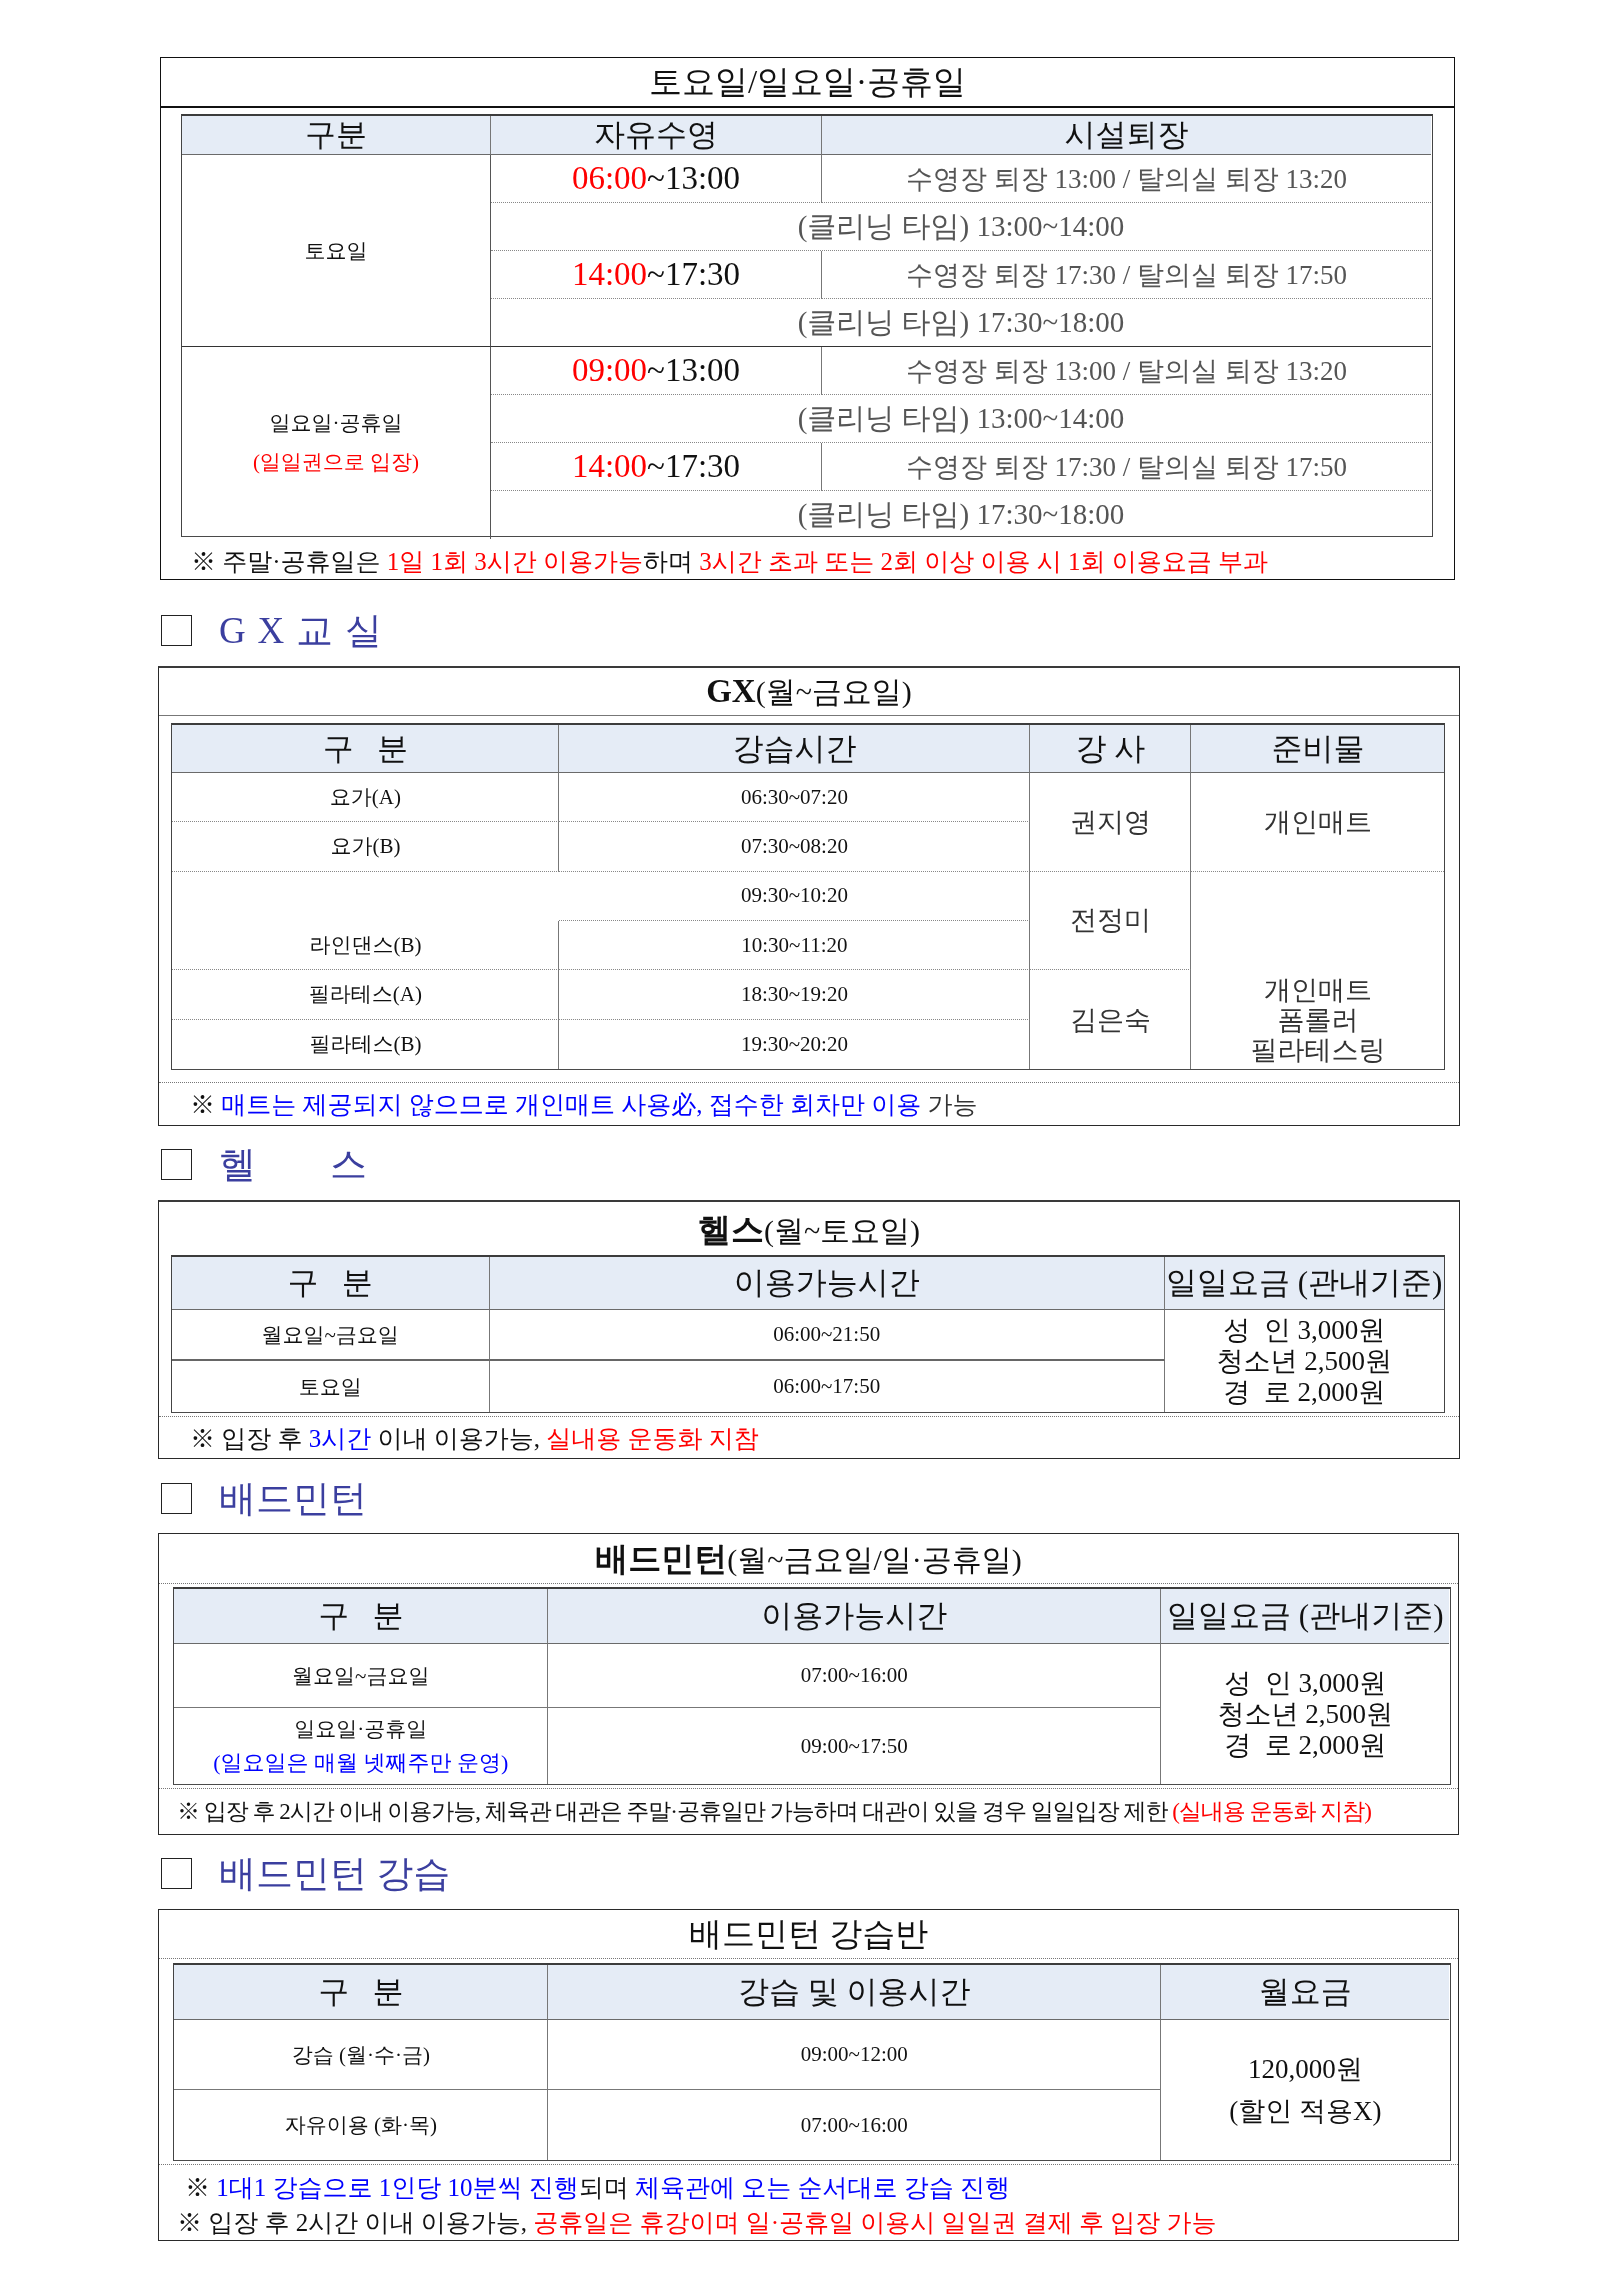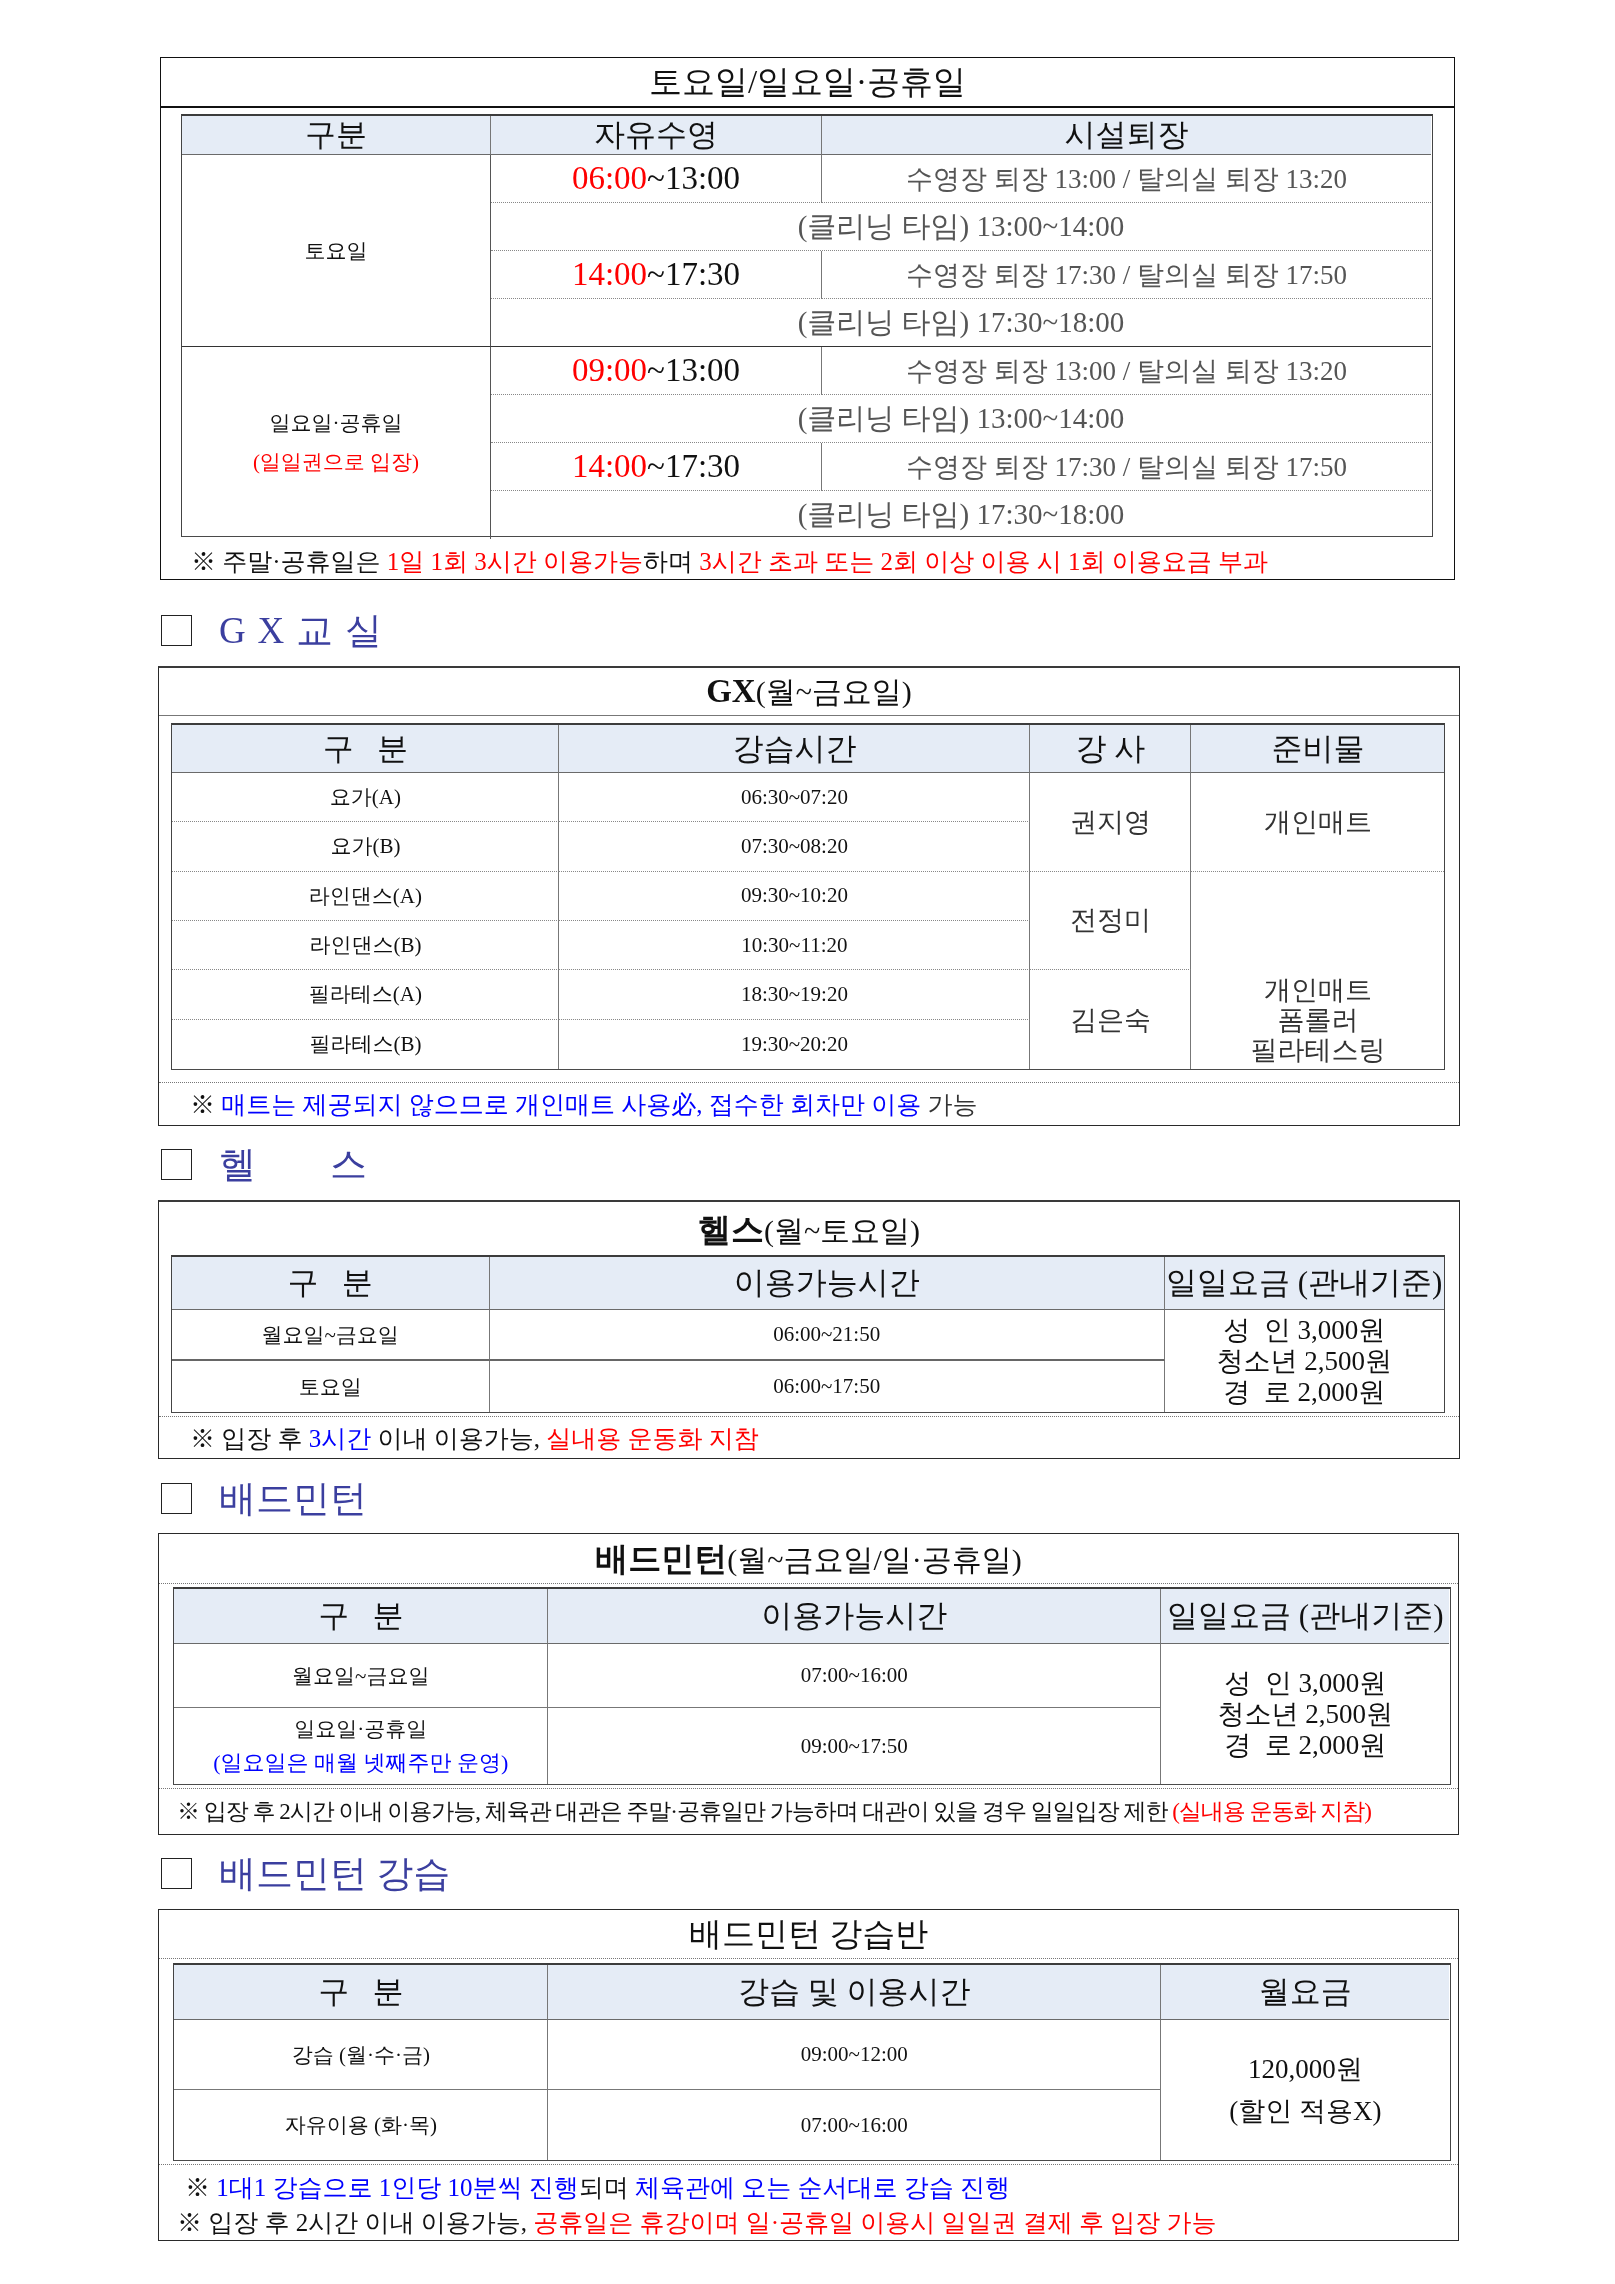--- a/index.html
+++ b/index.html
@@ -104,21 +104,20 @@
                 grid-template-rows:48px repeat(6, 1fr);">
       <div class="c hd vr" style="grid-column:1; grid-row:1;">구   분</div>
       <div class="c hd vr" style="grid-column:2; grid-row:1;">강습시간</div>
       <div class="c hd vr" style="grid-column:3; grid-row:1;">강 사</div>
       <div class="c hd" style="grid-column:4; grid-row:1;">준비물</div>
 
       <div class="c vr hdot f48" style="grid-column:1; grid-row:2;">요가(A)</div>
       <div class="c vr hdot f48" style="grid-column:2; grid-row:2;">06:30~07:20</div>
       <div class="c vr hdot f48" style="grid-column:1; grid-row:3;">요가(B)</div>
       <div class="c vr hdot f48" style="grid-column:2; grid-row:3;">07:30~08:20</div>
-      <div class="c vr hdot f48" style="grid-column:1; grid-row:4;">라인댄스(A)</div>
       <div class="c vr hdot f48" style="grid-column:2; grid-row:4;">09:30~10:20</div>
       <div class="c vr hdot f48" style="grid-column:1; grid-row:5;">라인댄스(B)</div>
       <div class="c vr hdot f48" style="grid-column:2; grid-row:5;">10:30~11:20</div>
       <div class="c vr hdot f48" style="grid-column:1; grid-row:6;">필라테스(A)</div>
       <div class="c vr hdot f48" style="grid-column:2; grid-row:6;font-family:Liberation Serif, serif;">18:30~19:20</div>
       <div class="c vr f48" style="grid-column:1; grid-row:7;">필라테스(B)</div>
       <div class="c vr f48" style="grid-column:2; grid-row:7;">19:30~20:20</div>
 
       <div class="c vr hdot f42 light" style="grid-column:3; grid-row:2 / 4;">권지영</div>
       <div class="c hdot f42 light" style="grid-column:4; grid-row:2 / 4;">

